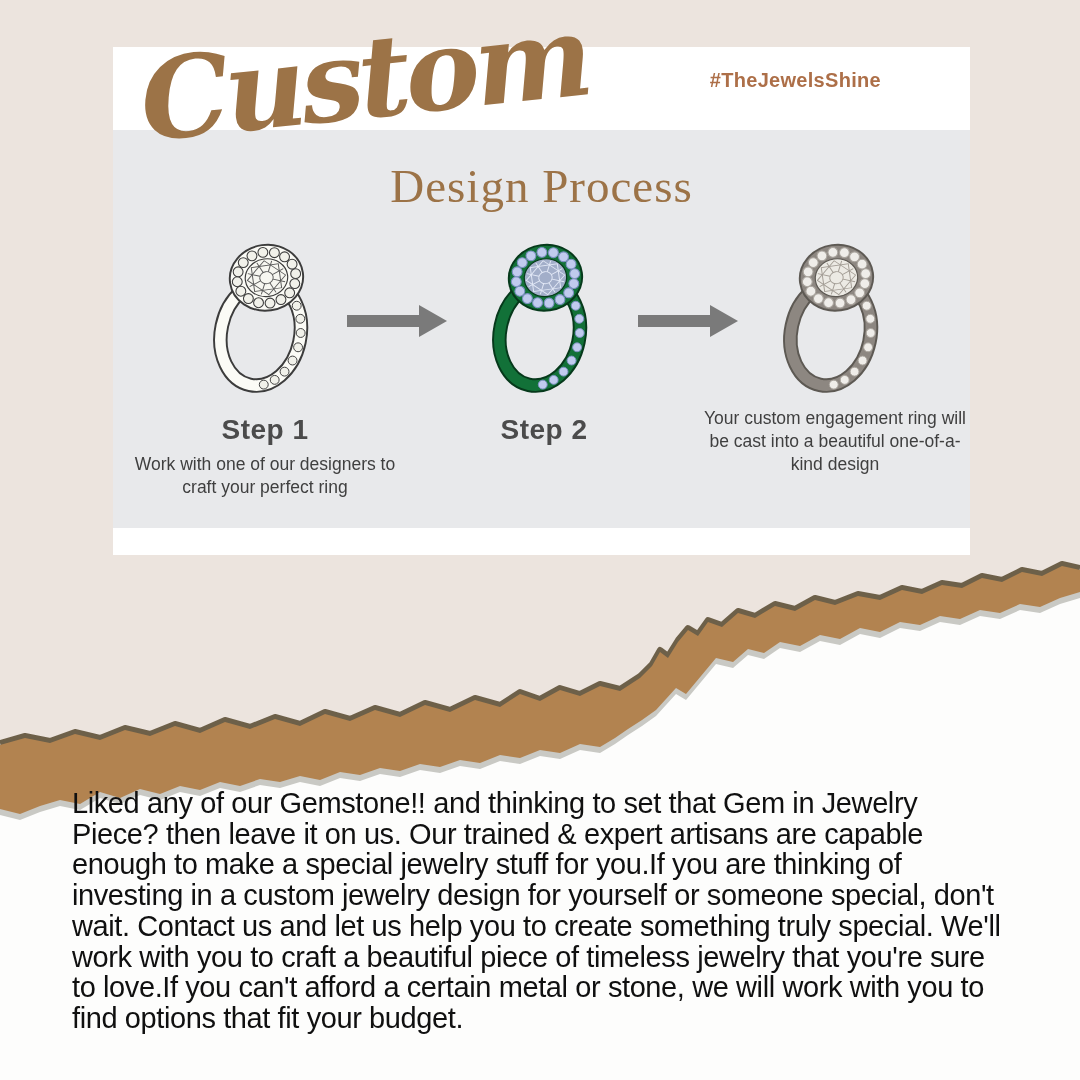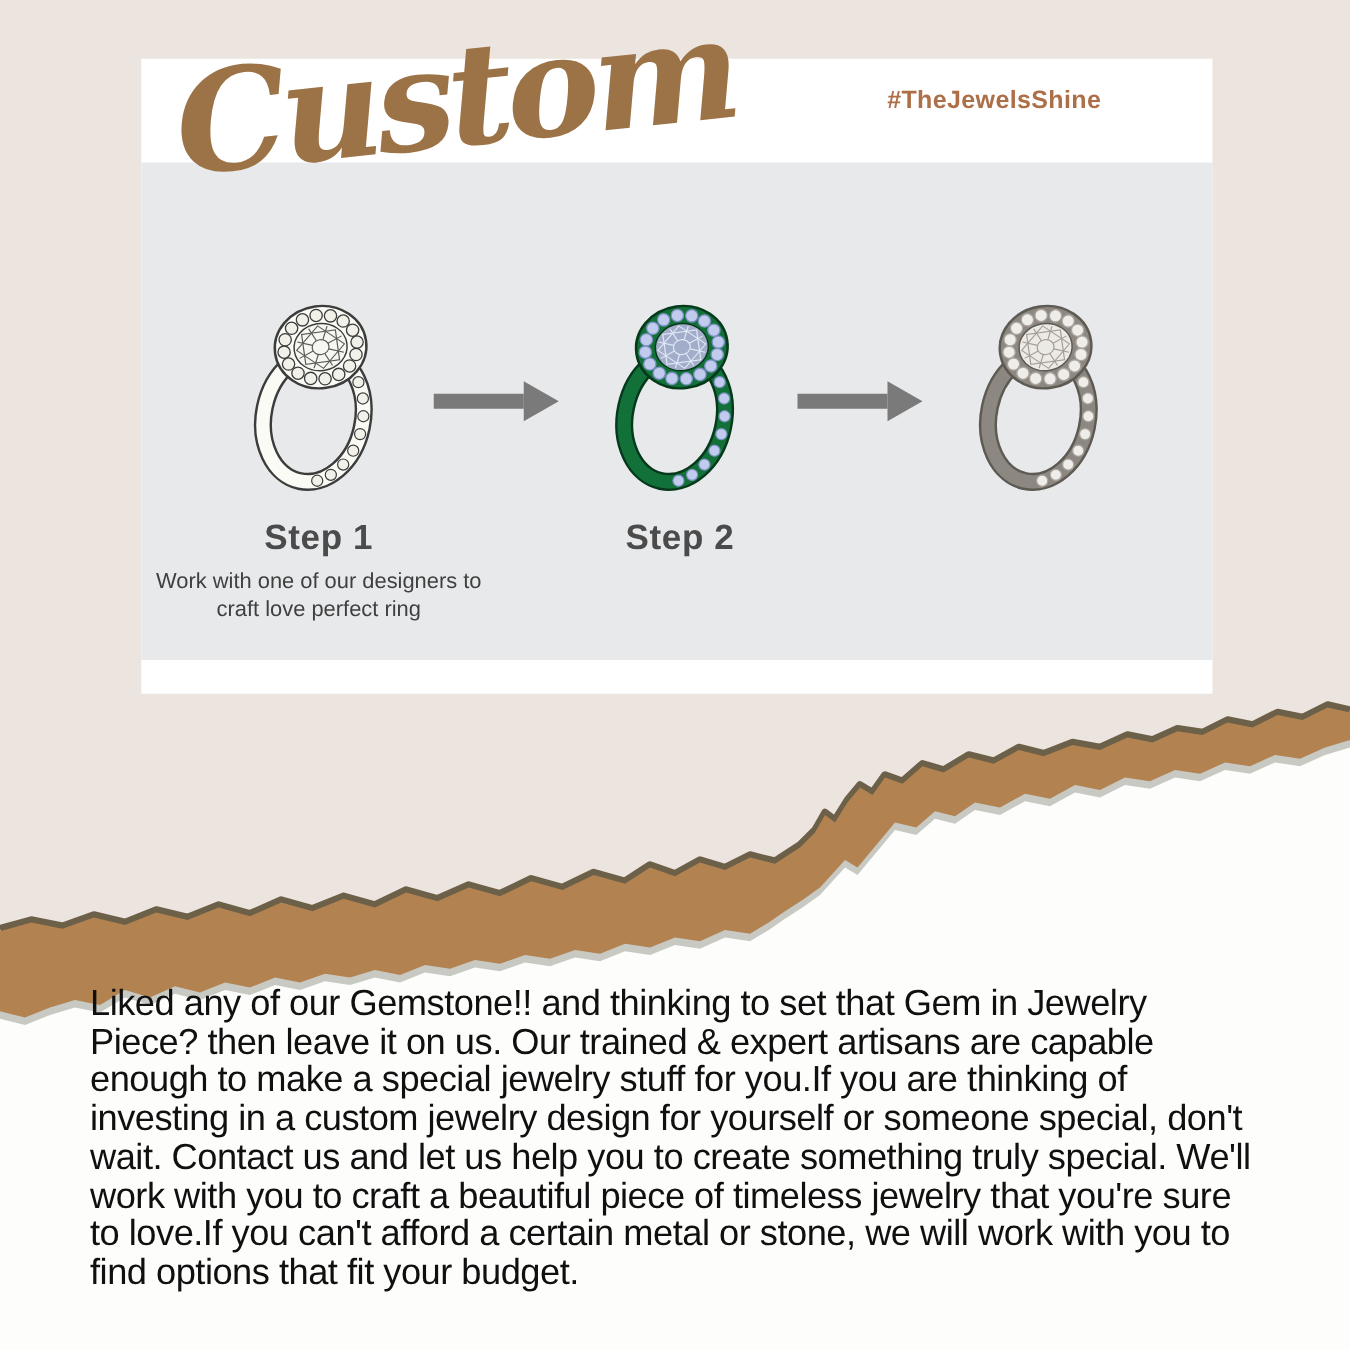--- a/index.html
+++ b/index.html
@@ -30,21 +30,21 @@
     font-family:"Liberation Serif",serif;font-size:47px;letter-spacing:1px;
     color:var(--title-brown,#9c7347);
   }
   .hashtag{
     position:absolute;right:89px;top:22px;
     font-size:20px;font-weight:600;letter-spacing:.3px;
     color:var(--hashtag-brown,#ad6f48);
   }
   
   .step-col{position:absolute;top:178px;width:280px;text-align:center;}
-  .step-col.c1{left:2px;} .step-col.c2{left:291px;} .step-col.c3{left:582px;}
+  .step-col.c1{left:12px;} .step-col.c2{left:291px;} .step-col.c3{left:582px;}
   .ring-svg{display:block;margin:0 auto;width:145px;height:175px;}
   .step-label{
     margin-top:14px;font-size:28px;font-weight:600;letter-spacing:.5px;
     color:var(--step-heading,#4b4b4b);
   }
   .step-desc{
     margin-top:7px;font-size:17.5px;line-height:1.32;
     color:var(--step-text,#3f3f3f);
   }
   .arrow{position:absolute;width:100px;height:32px;top:258px;}
@@ -66,20 +66,21 @@
 </head>
 <body>
 
 <div class="canvas">
 
   <div class="card">
     <div class="card-panel"></div>
 
     <div class="title-script">Custom</div>
 
+    <div class="title-sub">Design Process</div>
 
     <div class="hashtag">#TheJewelsShine</div>
 
     <div class="step-col c1">
       <svg class="ring-svg" viewBox="0 0 150 180">
           <ellipse cx="70" cy="112" rx="41" ry="54" fill="none" stroke="#3c3c3c" stroke-width="15" transform="rotate(12 70 112)"></ellipse>
           <ellipse cx="70" cy="112" rx="41" ry="54" fill="none" stroke="#fbfbf6" stroke-width="11" transform="rotate(12 70 112)"></ellipse>
           <circle cx="100.8" cy="71.7" r="4.6" fill="#f1f1ea" stroke="#3c3c3c" stroke-width="1"></circle>
           <circle cx="107.3" cy="83.0" r="4.6" fill="#f1f1ea" stroke="#3c3c3c" stroke-width="1"></circle>
           <circle cx="111.0" cy="96.5" r="4.6" fill="#f1f1ea" stroke="#3c3c3c" stroke-width="1"></circle>
@@ -115,21 +116,21 @@
             <line x1="-2.7" y1="6.5" x2="-7.7" y2="18.5"></line>
             <line x1="-6.5" y1="2.7" x2="-18.5" y2="7.7"></line>
             <line x1="-6.5" y1="-2.7" x2="-18.5" y2="-7.7"></line>
             <line x1="-2.7" y1="-6.5" x2="-7.7" y2="-18.5"></line>
             <line x1="2.7" y1="-6.5" x2="7.7" y2="-18.5"></line>
             <line x1="6.5" y1="-2.7" x2="18.5" y2="-7.7"></line>
             <circle r="7"></circle>
           </g>
         </svg>
       <div class="step-label">Step 1</div>
-      <div class="step-desc">Work with one of our designers to craft love perfect ring</div>
+      <div class="step-desc">Work with one of our designers to craft your perfect ring</div>
     </div>
 
     <div class="step-col c2">
       <svg class="ring-svg" viewBox="0 0 150 180">
           <ellipse cx="70" cy="112" rx="41" ry="54" fill="none" stroke="#06391b" stroke-width="15" transform="rotate(12 70 112)"></ellipse>
           <ellipse cx="70" cy="112" rx="41" ry="54" fill="none" stroke="#127138" stroke-width="11" transform="rotate(12 70 112)"></ellipse>
           <circle cx="100.8" cy="71.7" r="4.6" fill="#c0cbee" stroke="#7d90c2" stroke-width="1"></circle>
           <circle cx="107.3" cy="83.0" r="4.6" fill="#c0cbee" stroke="#7d90c2" stroke-width="1"></circle>
           <circle cx="111.0" cy="96.5" r="4.6" fill="#c0cbee" stroke="#7d90c2" stroke-width="1"></circle>
           <circle cx="111.4" cy="111.2" r="4.6" fill="#c0cbee" stroke="#7d90c2" stroke-width="1"></circle>
@@ -211,20 +212,21 @@
             <line x1="2.7" y1="6.5" x2="7.7" y2="18.5"></line>
             <line x1="-2.7" y1="6.5" x2="-7.7" y2="18.5"></line>
             <line x1="-6.5" y1="2.7" x2="-18.5" y2="7.7"></line>
             <line x1="-6.5" y1="-2.7" x2="-18.5" y2="-7.7"></line>
             <line x1="-2.7" y1="-6.5" x2="-7.7" y2="-18.5"></line>
             <line x1="2.7" y1="-6.5" x2="7.7" y2="-18.5"></line>
             <line x1="6.5" y1="-2.7" x2="18.5" y2="-7.7"></line>
             <circle r="7"></circle>
           </g>
         </svg>
+      <div class="step-desc">Your custom engagement ring will be cast into a beautiful one-of-a-kind design</div>
     </div>
 
     <div class="arrow a1"></div>
     <div class="arrow a2"></div>
   </div>
 
   <svg class="torn" viewBox="0 0 1080 540" preserveAspectRatio="none">
     <polyline fill="none" stroke="var(--torn-fringe,#57492f)" stroke-width="6" stroke-linejoin="round" opacity="0.85" transform="translate(0,-2)" points="0,205 25,198 50,203 75,194 100,200 125,190 150,196 175,186 200,193 225,182 250,189 275,179 300,186 325,174 350,181 375,170 400,177 425,165 450,172 475,160 500,167 520,154 540,161 560,150 580,156 600,146 620,151 640,138 652,126 660,112 668,118 678,102 688,90 698,96 708,82 722,87 738,73 755,78 775,66 795,71 815,60 835,65 858,56 880,60 902,50 922,54 942,45 962,48 982,38 1002,42 1022,32 1042,36 1062,26 1080,30"></polyline>
     <polygon fill="var(--torn-strip,#b28350)" points="0,205 25,198 50,203 75,194 100,200 125,190 150,196 175,186 200,193 225,182 250,189 275,179 300,186 325,174 350,181 375,170 400,177 425,165 450,172 475,160 500,167 520,154 540,161 560,150 580,156 600,146 620,151 640,138 652,126 660,112 668,118 678,102 688,90 698,96 708,82 722,87 738,73 755,78 775,66 795,71 815,60 835,65 858,56 880,60 902,50 922,54 942,45 962,48 982,38 1002,42 1022,32 1042,36 1062,26 1080,30 1080,540 0,540"></polygon>
     <polygon fill="#c9c9c4" transform="translate(0,-6)" points="0,275 20,280 40,272 60,266 80,270 100,258 120,264 140,255 160,260 180,252 200,256 220,248 240,252 260,245 280,248 300,242 320,246 340,238 360,241 380,234 400,237 420,230 440,233 460,226 480,229 500,221 520,224 540,216 560,219 580,210 600,213 615,204 628,195 642,186 656,176 666,165 676,154 686,160 696,148 706,136 716,124 733,128 748,115 764,119 780,108 800,112 820,101 840,105 860,94 880,98 900,88 920,91 940,82 960,85 980,76 1000,79 1020,70 1040,73 1060,64 1080,58 1080,540 0,540"></polygon>

